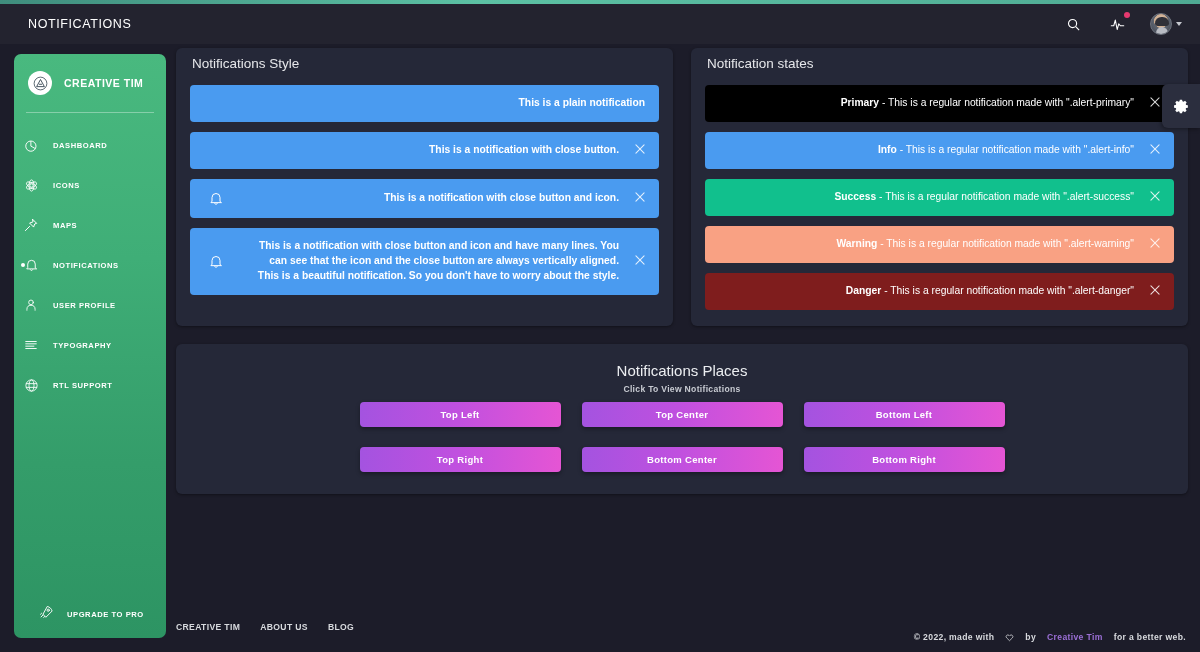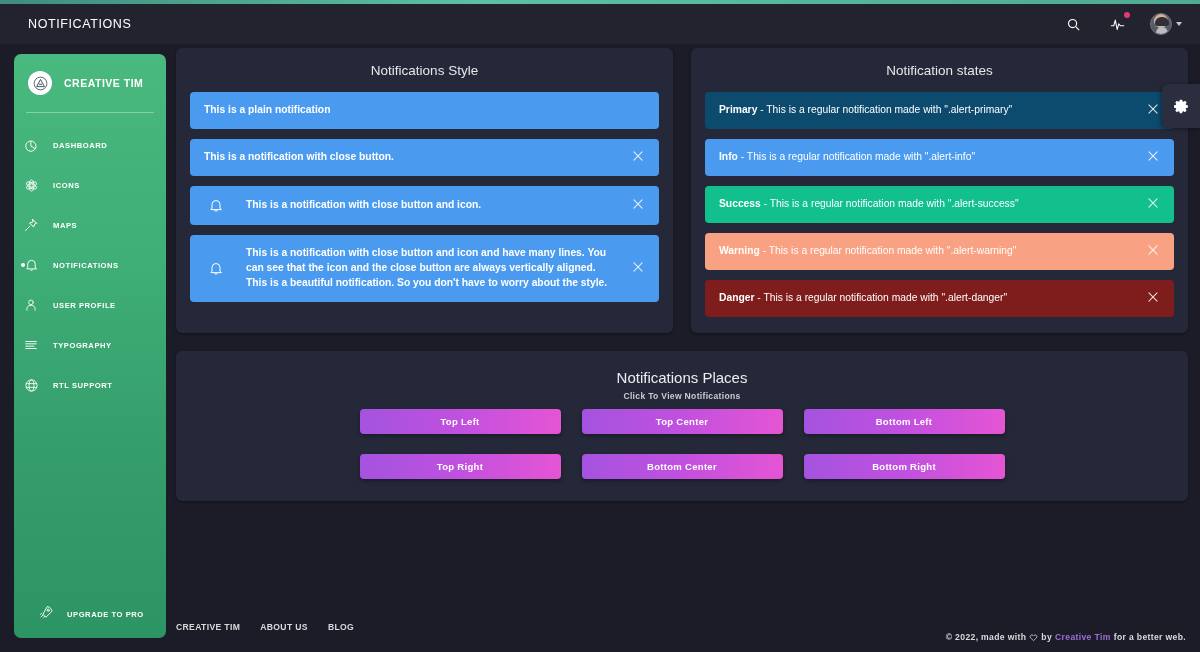--- a/index.html
+++ b/index.html
@@ -90,29 +90,28 @@
 
   
   .content { position: absolute; left: 176px; top: 48px; width: 1012px; }
 
   .card {
     background: #252838; border-radius: 6px;
     box-shadow: 0 1px 3px rgba(0,0,0,.4);
   }
   .card-title {
     color: #e6e7ea; font-size: 13.5px; font-weight: 400;
-    padding: 15px 16px 10px 16px;
-    text-align: center;
+    padding: 8px 16px 10px 16px;
   }
 
   .row-top { display: flex; gap: 18px; }
   .col { flex: 1; }
 
   
-  .alert-list { padding: 4px 14px 16px 14px; }
+  .alert-list { padding: 4px 14px 16px 14px; text-align: right; }
   .alert {
     position: relative; display: flex; align-items: center;
     border-radius: 4px; margin-bottom: 10px; padding: 11px 14px;
     color: #ffffff; font-size: 10.3px; font-weight: 600; line-height: 1.45;
     min-height: 34px;
   }
   .alert:last-child { margin-bottom: 0; }
   .alert .a-ic { flex: 0 0 24px; display:flex;align-items:center;justify-content:center; margin-right: 18px; }
   .alert .a-txt { flex: 1; padding-right: 26px; }
   .alert .a-close {
@@ -141,21 +140,21 @@
   }
 
   
   .footer {
     position: absolute; left: 176px; right: 14px; bottom: 10px;
     display: flex; align-items: center; justify-content: space-between;
     font-size: 8.6px; color: #d8dade; letter-spacing: .35px;
   }
   .footer-links { display: flex; gap: 20px; }
   .footer-links a { color: #d8dade; text-decoration: none; font-weight: 600; cursor: pointer; }
-  .footer-right { display: flex; align-items: center; gap: 3px; font-weight: 600; margin-top: 20px; }
+  .footer-right { display: flex; align-items: center; gap: 11px; font-weight: 600; margin-top: 20px; }
   .footer-right .brandlink { color: #9b6fd6; cursor: pointer; }
   .heart { display:inline-flex; align-items:center; }
 
   
   .settings-btn {
     position: absolute; right: 0; top: 84px; width: 38px; height: 44px;
     background: #2b2e3e; border-radius: 6px 0 0 6px;
     display: flex; align-items: center; justify-content: center;
     cursor: pointer; box-shadow: -1px 1px 4px rgba(0,0,0,.4); z-index: 20;
   }
@@ -356,21 +355,21 @@
             </span>
           </div>
 
         </div>
       </div>
 
       <div class="col card">
         <div class="card-title">Notification states</div>
         <div class="alert-list">
 
-          <div class="alert" style="background:#0c4a6e">
+          <div class="alert" style="background:#000000">
             <div class="a-txt">
               <span class="a-lead">Primary</span><span class="a-rest"> - This is a regular notification made with ".alert-primary"</span>
             </div>
             <span class="a-close">
               <svg width="14" height="14" viewBox="0 0 24 24" stroke="#ffffff" stroke-width="1.8" stroke-linecap="round">
                   <line x1="5" y1="5" x2="19" y2="19"></line>
                   <line x1="19" y1="5" x2="5" y2="19"></line>
                 </svg>
             </span>
           </div>

